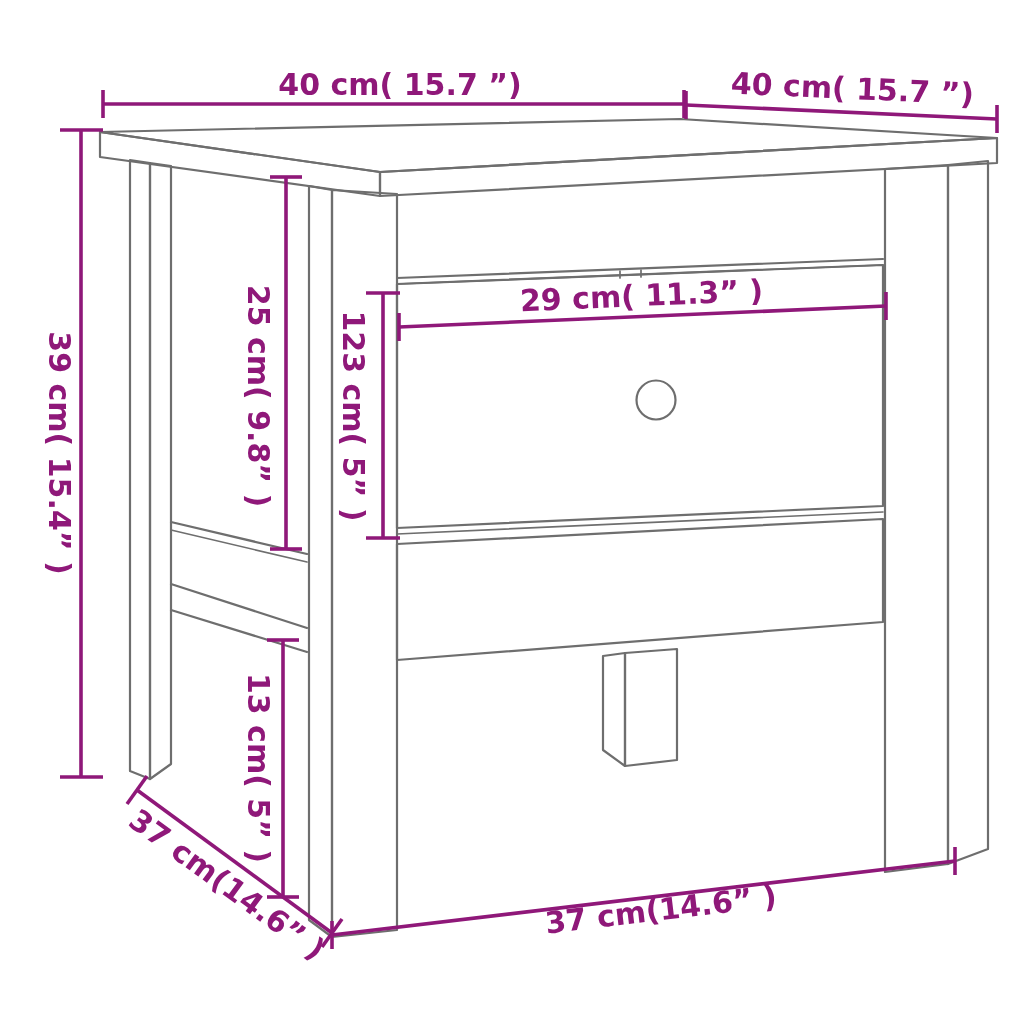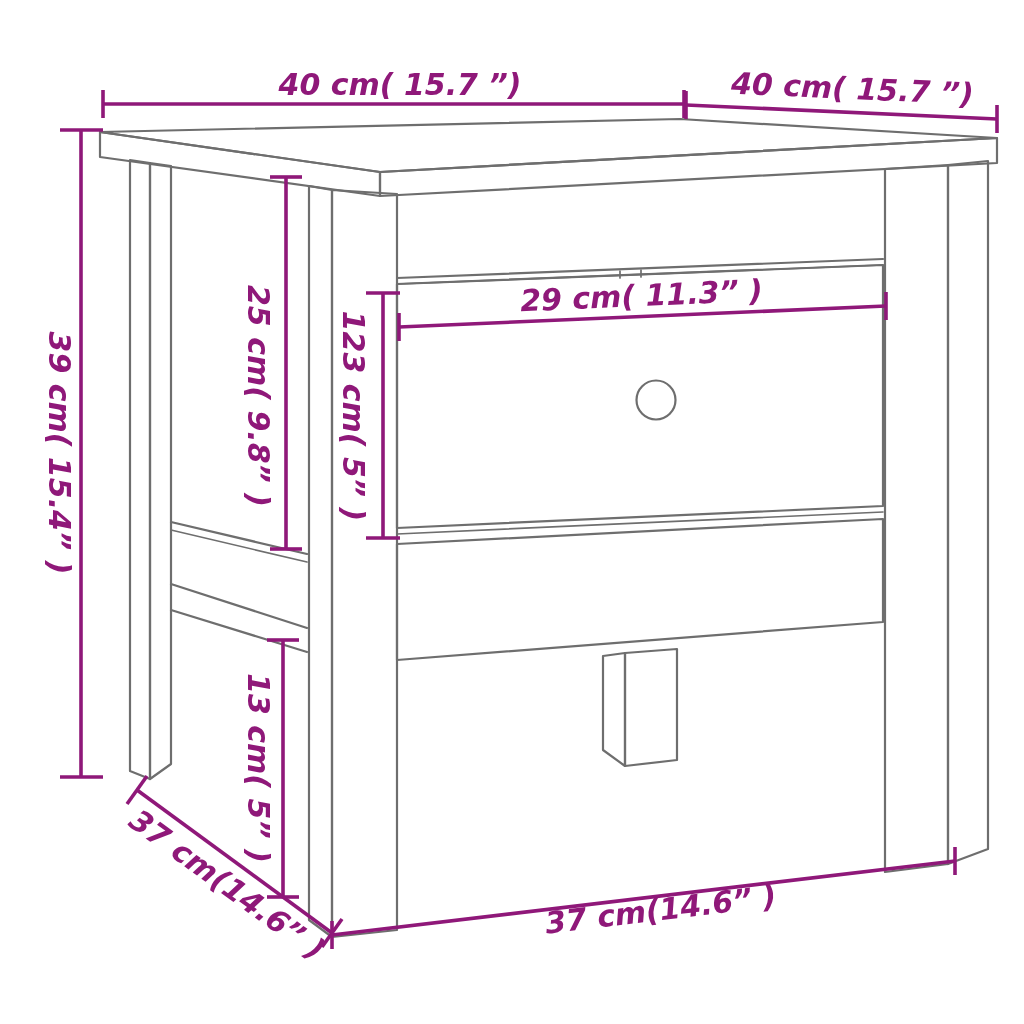--- a/index.html
+++ b/index.html
@@ -1,16 +1,16 @@
 <!DOCTYPE html>
 <html><head>
 <meta charset="utf-8">
 <style>
   html,body{margin:0;padding:0;background:#ffffff;}
-  .stage{position:relative;width:1024px;height:1024px;background:#ffffff;overflow:hidden;font-style:italic;}
+  .stage{position:relative;width:1024px;height:1024px;background:#ffffff;overflow:hidden;}
   svg{display:block;}
   .draw{stroke:#6e6e6e;}
   .draw *{fill:none;stroke-width:2.2;stroke-linejoin:round;stroke-linecap:round;}
   .thin{stroke-width:1.7 !important;}
   .dims line{stroke-width:3.6;stroke-linecap:butt;}
   .dimtext text{
     font-family:"DejaVu Sans","Liberation Sans",sans-serif;
     font-weight:700;
     font-size:30px;
     stroke:none;

